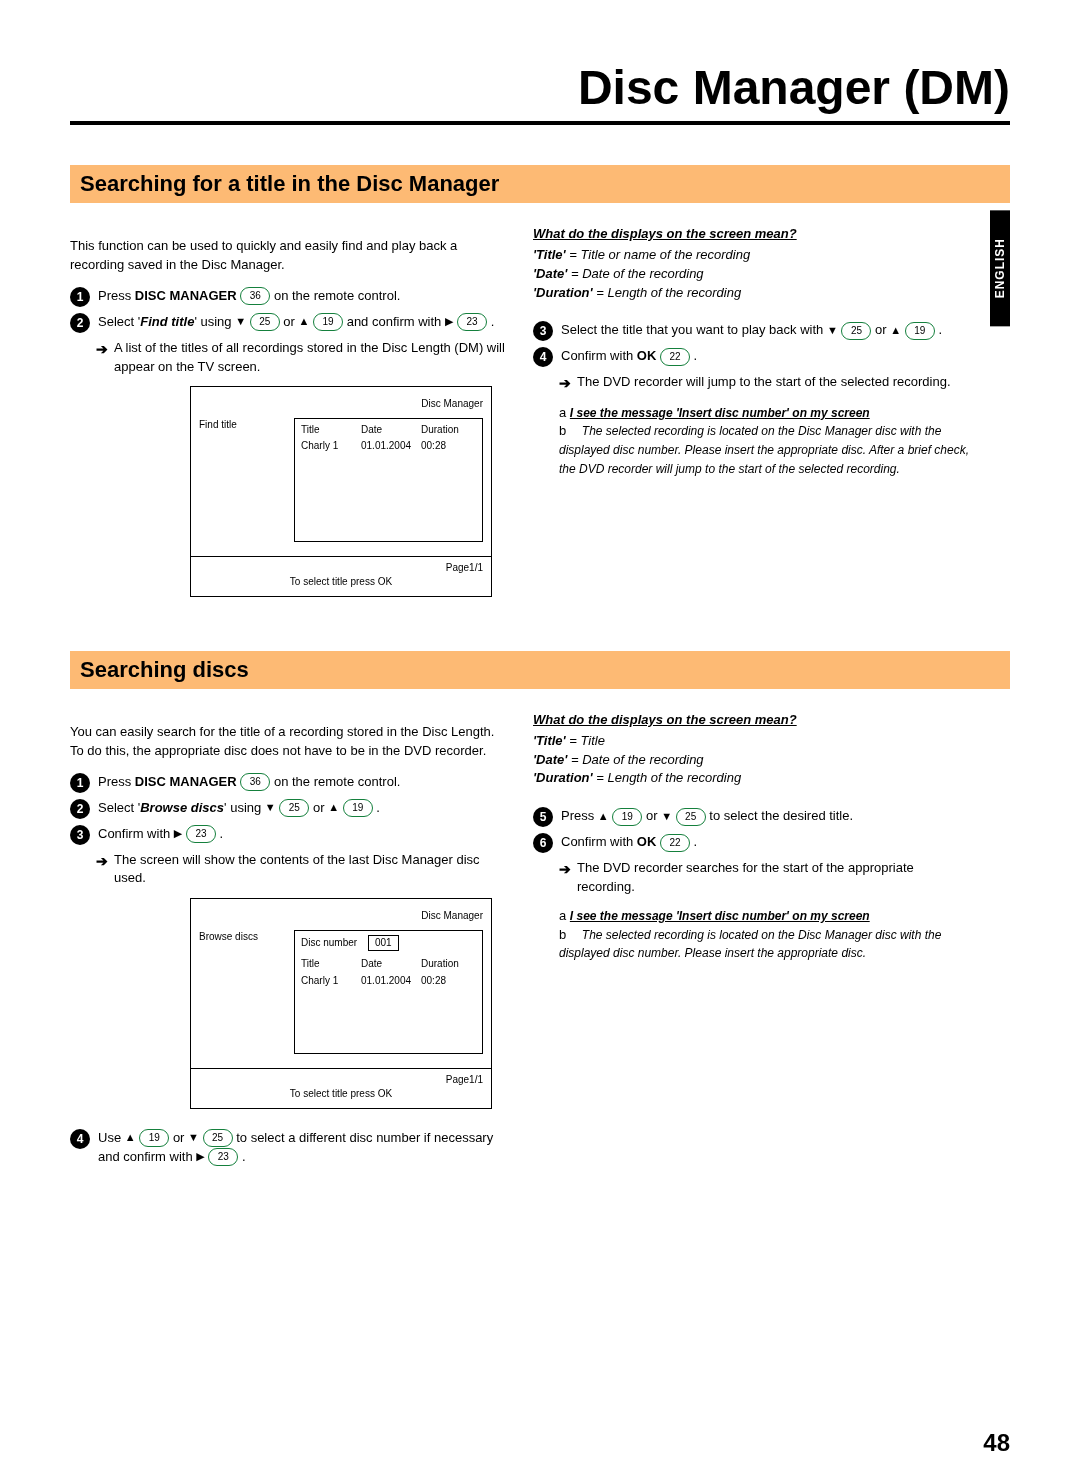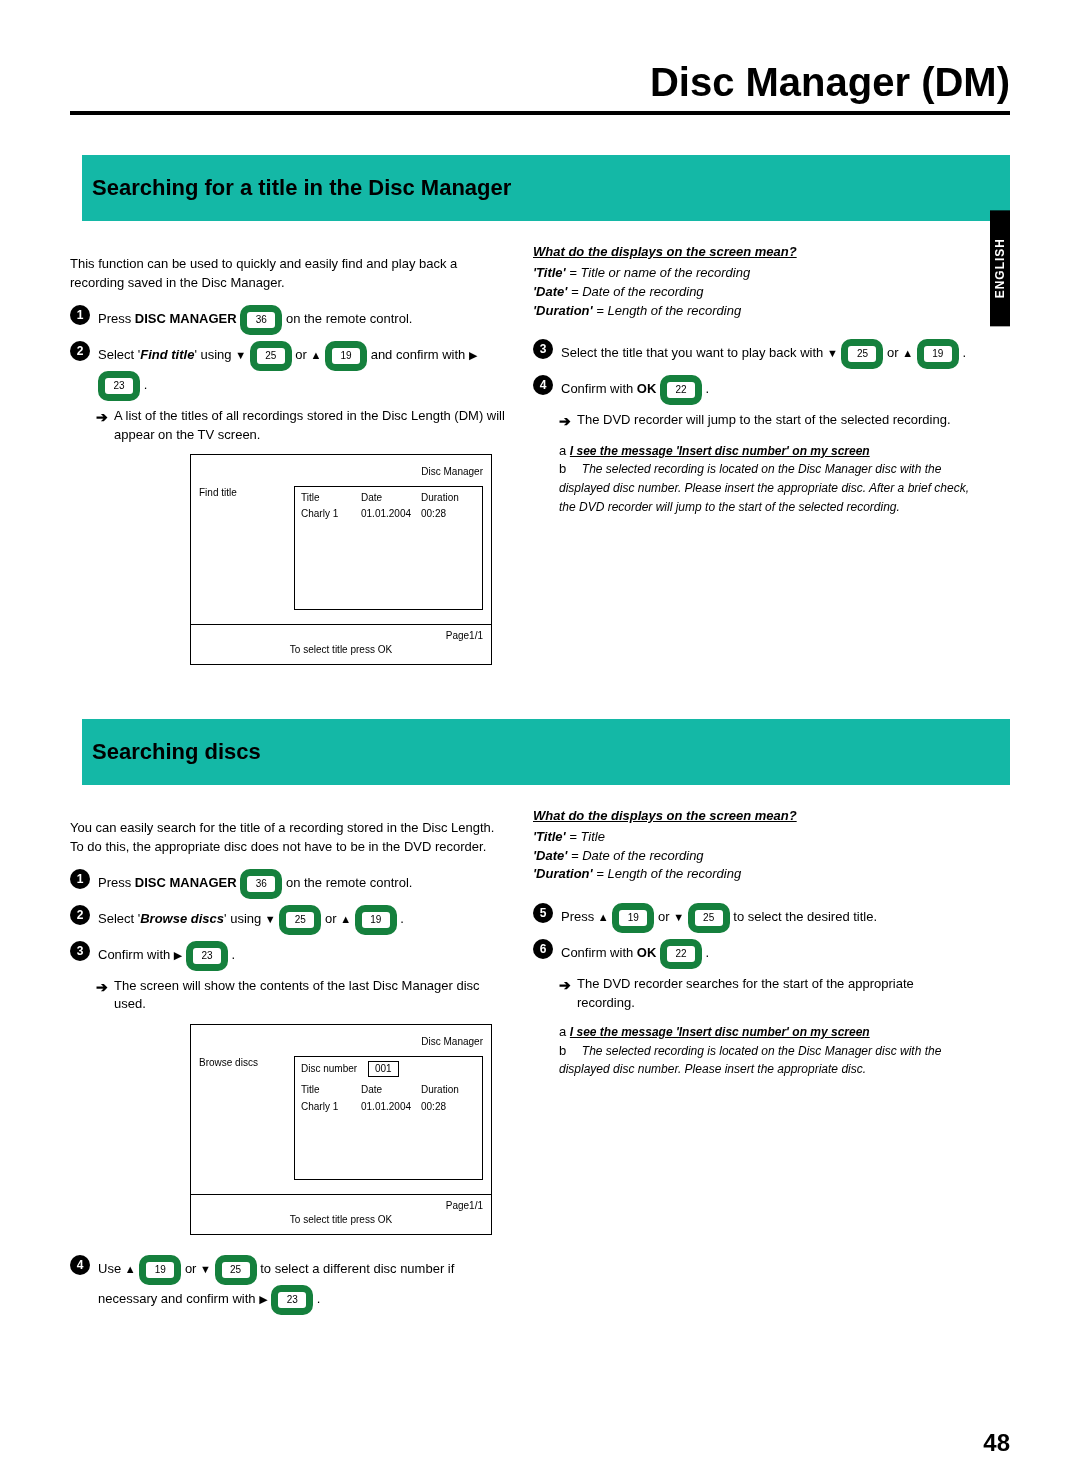--- a/index.html
+++ b/index.html
@@ -13,21 +13,21 @@
   }
   .page {
     width: 1080px;
     height: 1473px;
     position: relative;
     box-sizing: border-box;
     padding: 60px 70px 40px 70px;
   }
   .chapter-title {
     text-align: right;
-    font-size: 40px;
+    font-size: 48px;
     font-weight: bold;
     margin: 0 0 6px 0;
   }
   .rule {
     height: 4px;
     background: #000;
     margin: 0 0 40px 0;
   }
   .lang-tab {
     position: absolute;
@@ -36,25 +36,25 @@
     background: #000;
     color: #fff;
     font-weight: bold;
     font-size: 12px;
     padding: 28px 3px;
     writing-mode: vertical-rl;
     transform: rotate(180deg);
     letter-spacing: 1px;
   }
   .section-bar {
-    background: #14b8a6;
+    background: #fdba74;
     font-weight: bold;
     font-size: 22px;
-    padding: 20px 10px;
-    margin: 0 0 22px 12px;
+    padding: 6px 10px;
+    margin: 0 0 22px 0;
   }
   .two-col {
     display: flex;
     gap: 26px;
     margin-bottom: 34px;
   }
   .col {
     flex: 1;
     font-size: 13px;
     line-height: 1.45;
@@ -88,21 +88,21 @@
     line-height: 20px;
     font-size: 12px;
     font-weight: bold;
     margin-right: 8px;
     flex: none;
   }
   .inline-num {
     display: inline-block;
     min-width: 22px;
     height: 16px;
-    border: 7px solid #15803d;
+    border: 1px solid #15803d;
     border-radius: 10px;
     text-align: center;
     font-size: 10px;
     line-height: 16px;
     padding: 0 3px;
     vertical-align: middle;
   }
   .tri-down::after { content: "▼"; }
   .tri-up::after { content: "▲"; }
   .tri-right::after { content: "▶"; }

